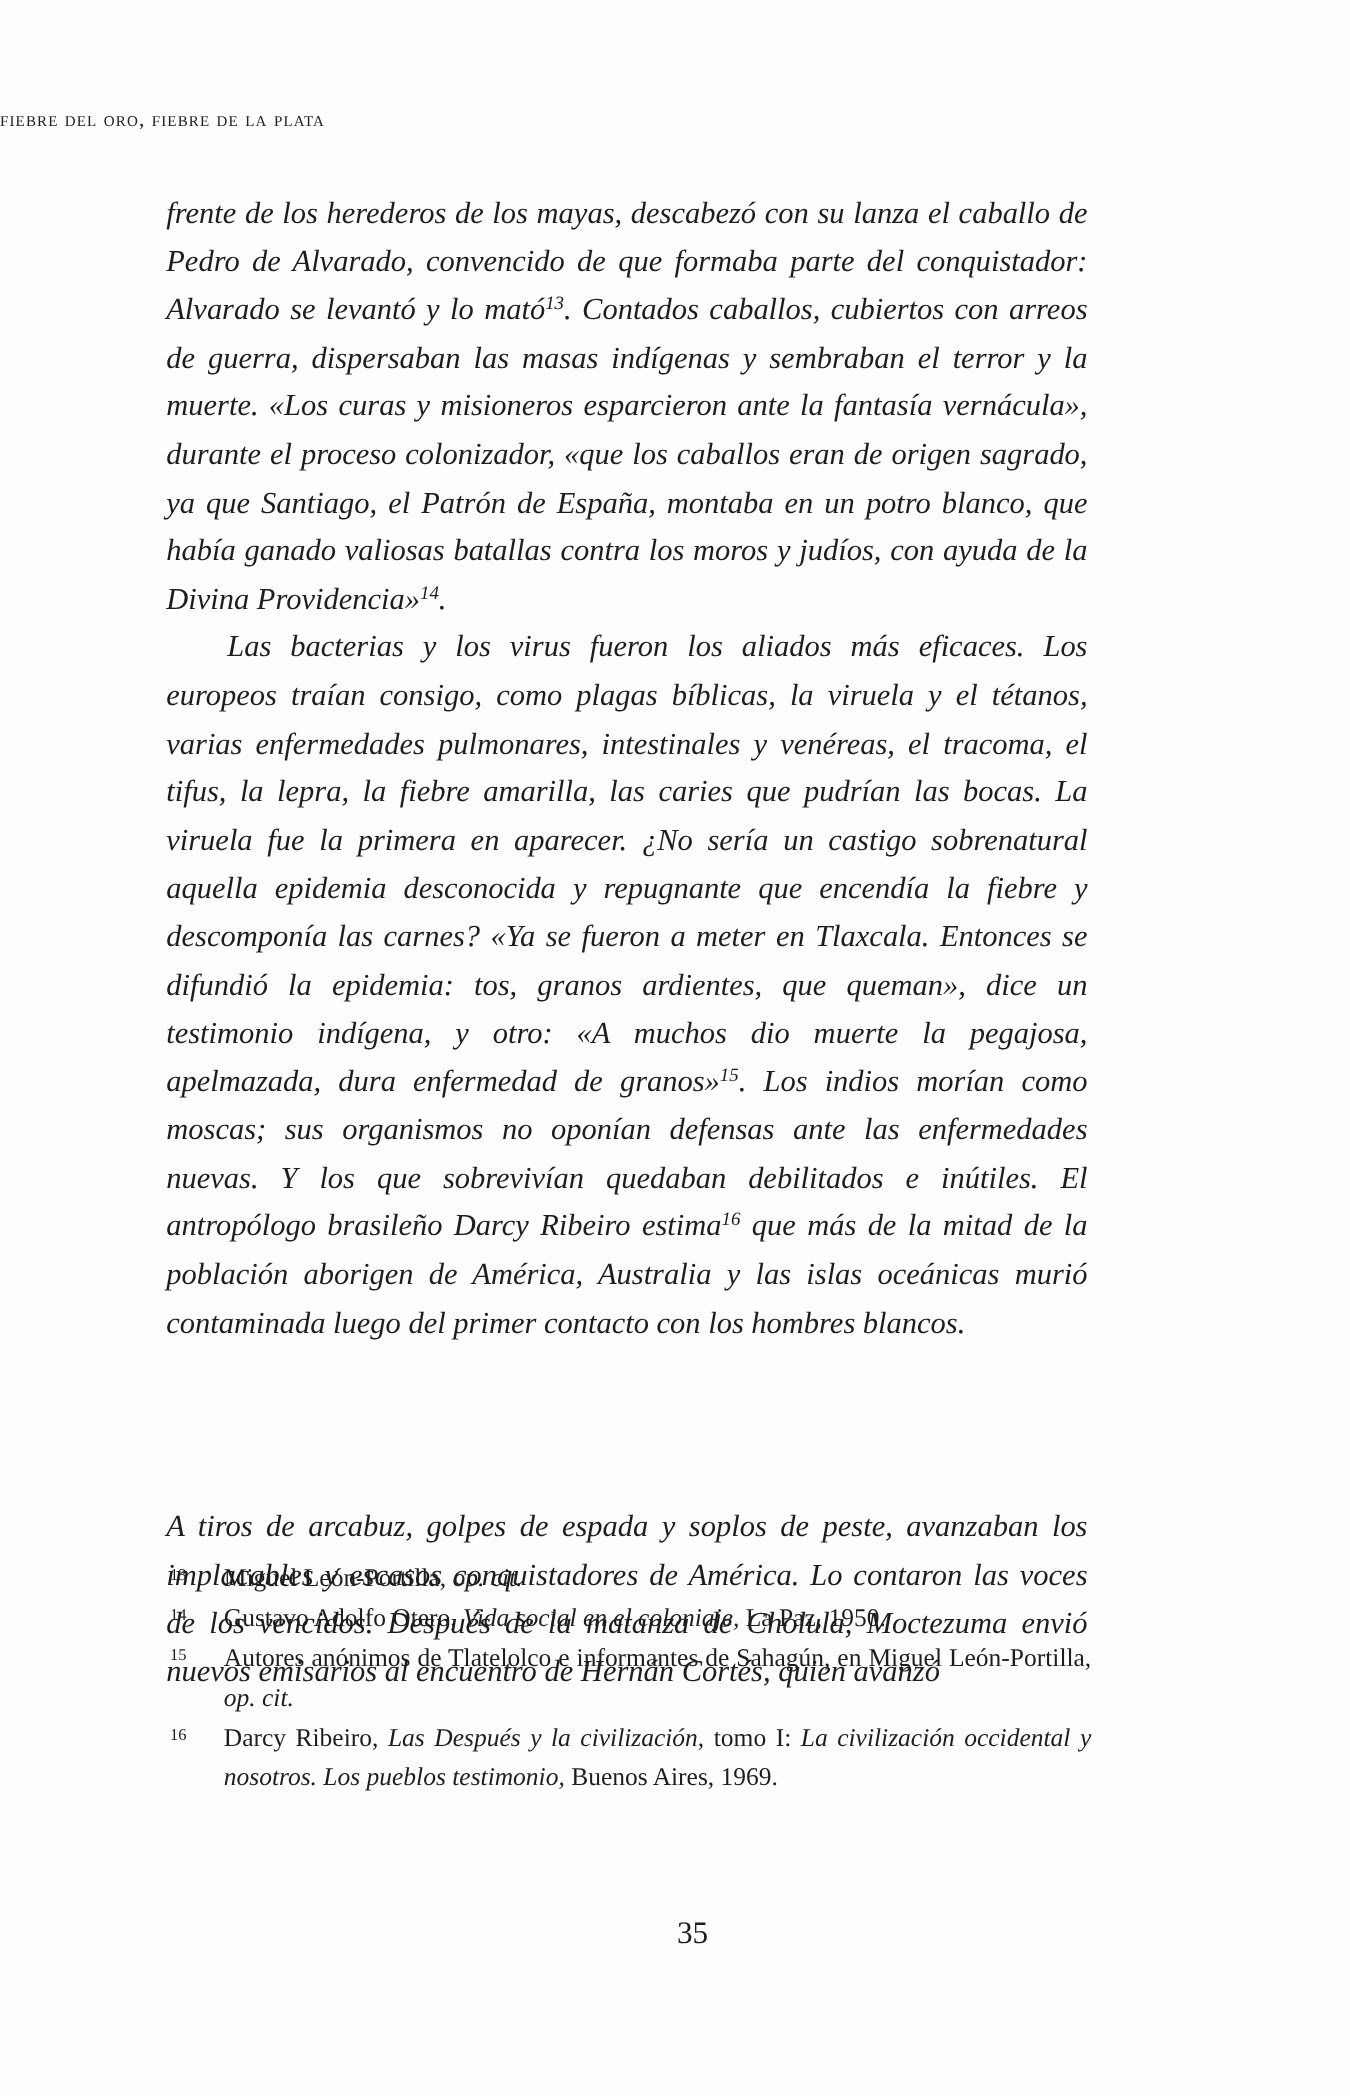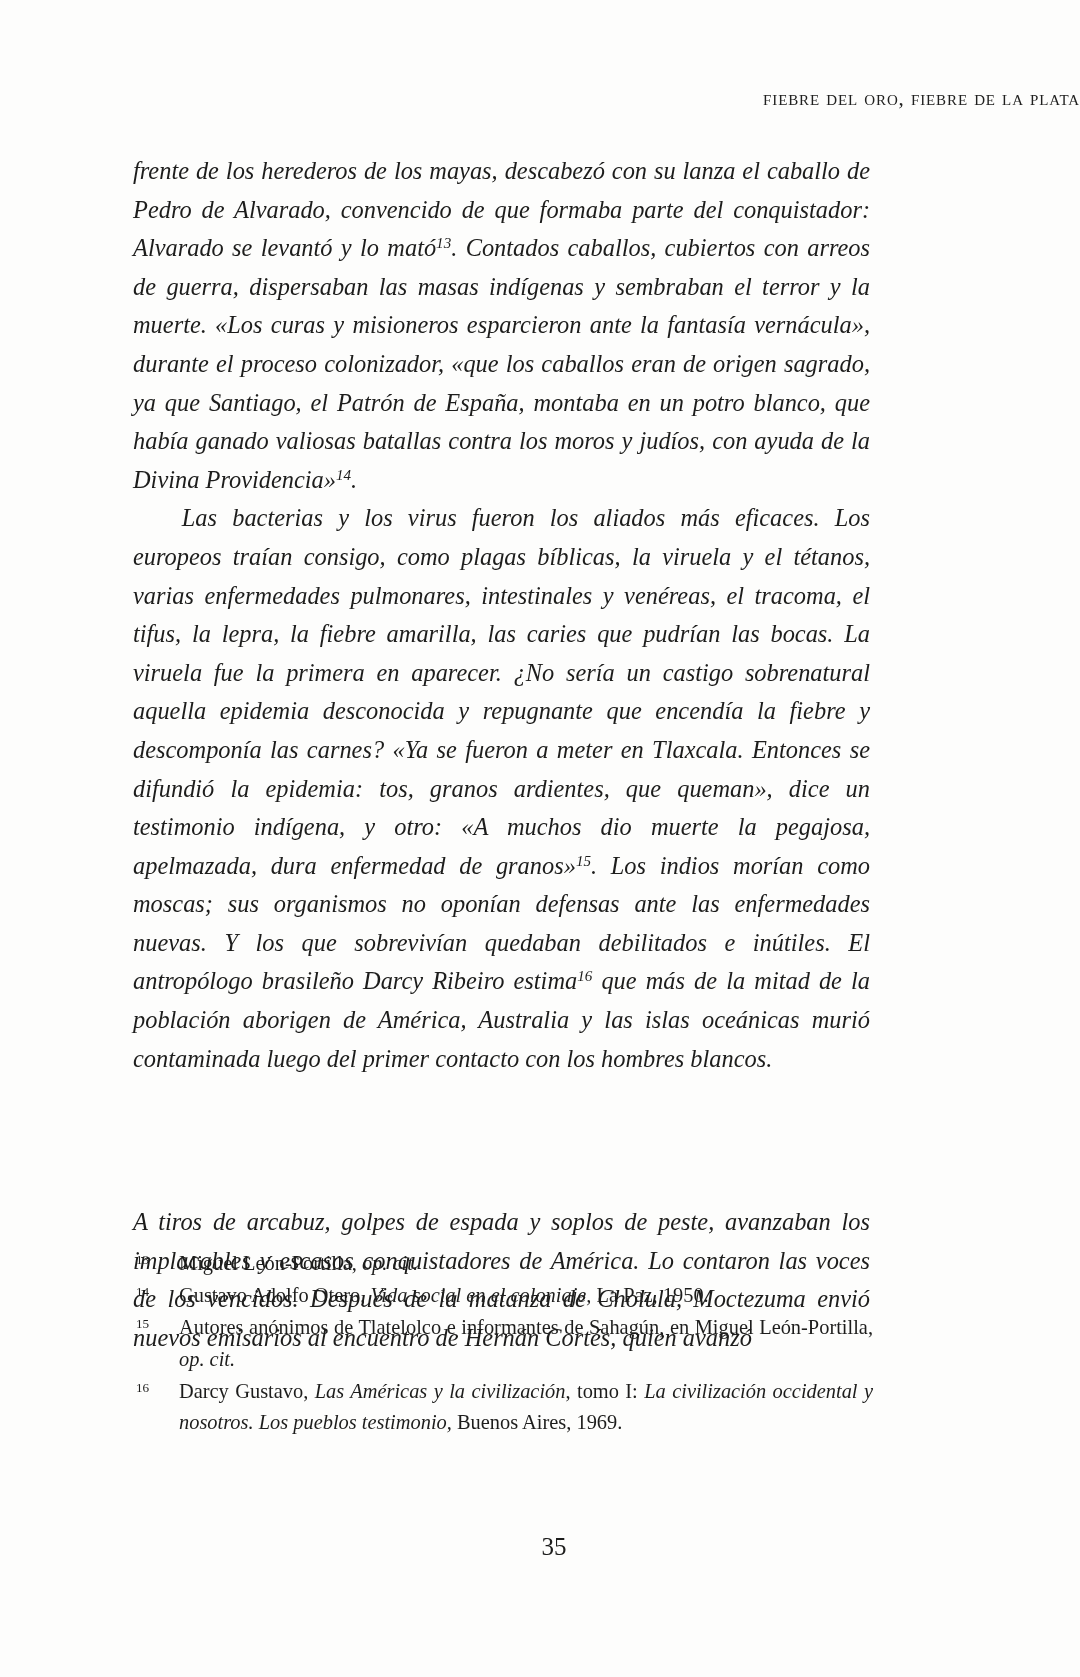--- a/index.html
+++ b/index.html
@@ -17,22 +17,22 @@
     color: #1b1b1b;
     overflow: hidden;
   }
 
   
   .running-head {
     position: absolute;
     top: 86px;
     left: 0;
     right: 0;
-    text-align: right;
-    font-size: 21px;
+    text-align: left;
+    font-size: 17px;
     letter-spacing: 0.9px;
     font-variant: small-caps;
     text-transform: lowercase;
     color: #20201f;
   }
   .running-head::first-letter { font-size: 1em; }
 
   
   .column {
     position: absolute;
@@ -132,19 +132,19 @@
   </div>
 
   <div class="footnotes">
 
     <p class="footnote"><span class="marker">13</span><span>Miguel León-Portilla, </span><i>op. cit.</i><span></span></p>
 
     <p class="footnote"><span class="marker">14</span><span>Gustavo Adolfo Otero, </span><i>Vida social en el coloniaje,</i><span> La Paz, 1950.</span></p>
 
     <p class="footnote"><span class="marker">15</span><span>Autores anónimos de Tlatelolco e informantes de Sahagún, en Miguel León-Portilla, </span><i>op. cit.</i><span></span></p>
 
-    <p class="footnote"><span class="marker">16</span><span>Darcy Gustavo, </span><i>Las Américas y la civilización</i><span>, tomo I: </span><i>La civilización occidental y nosotros. Los pueblos testimonio,</i><span> Buenos Aires, 1969.</span></p>
+    <p class="footnote"><span class="marker">16</span><span>Darcy Ribeiro, </span><i>Las Después y la civilización</i><span>, tomo I: </span><i>La civilización occidental y nosotros. Los pueblos testimonio,</i><span> Buenos Aires, 1969.</span></p>
 
   </div>
 
   <div class="folio">35</div>
 
 </div>
 
 </body></html>

